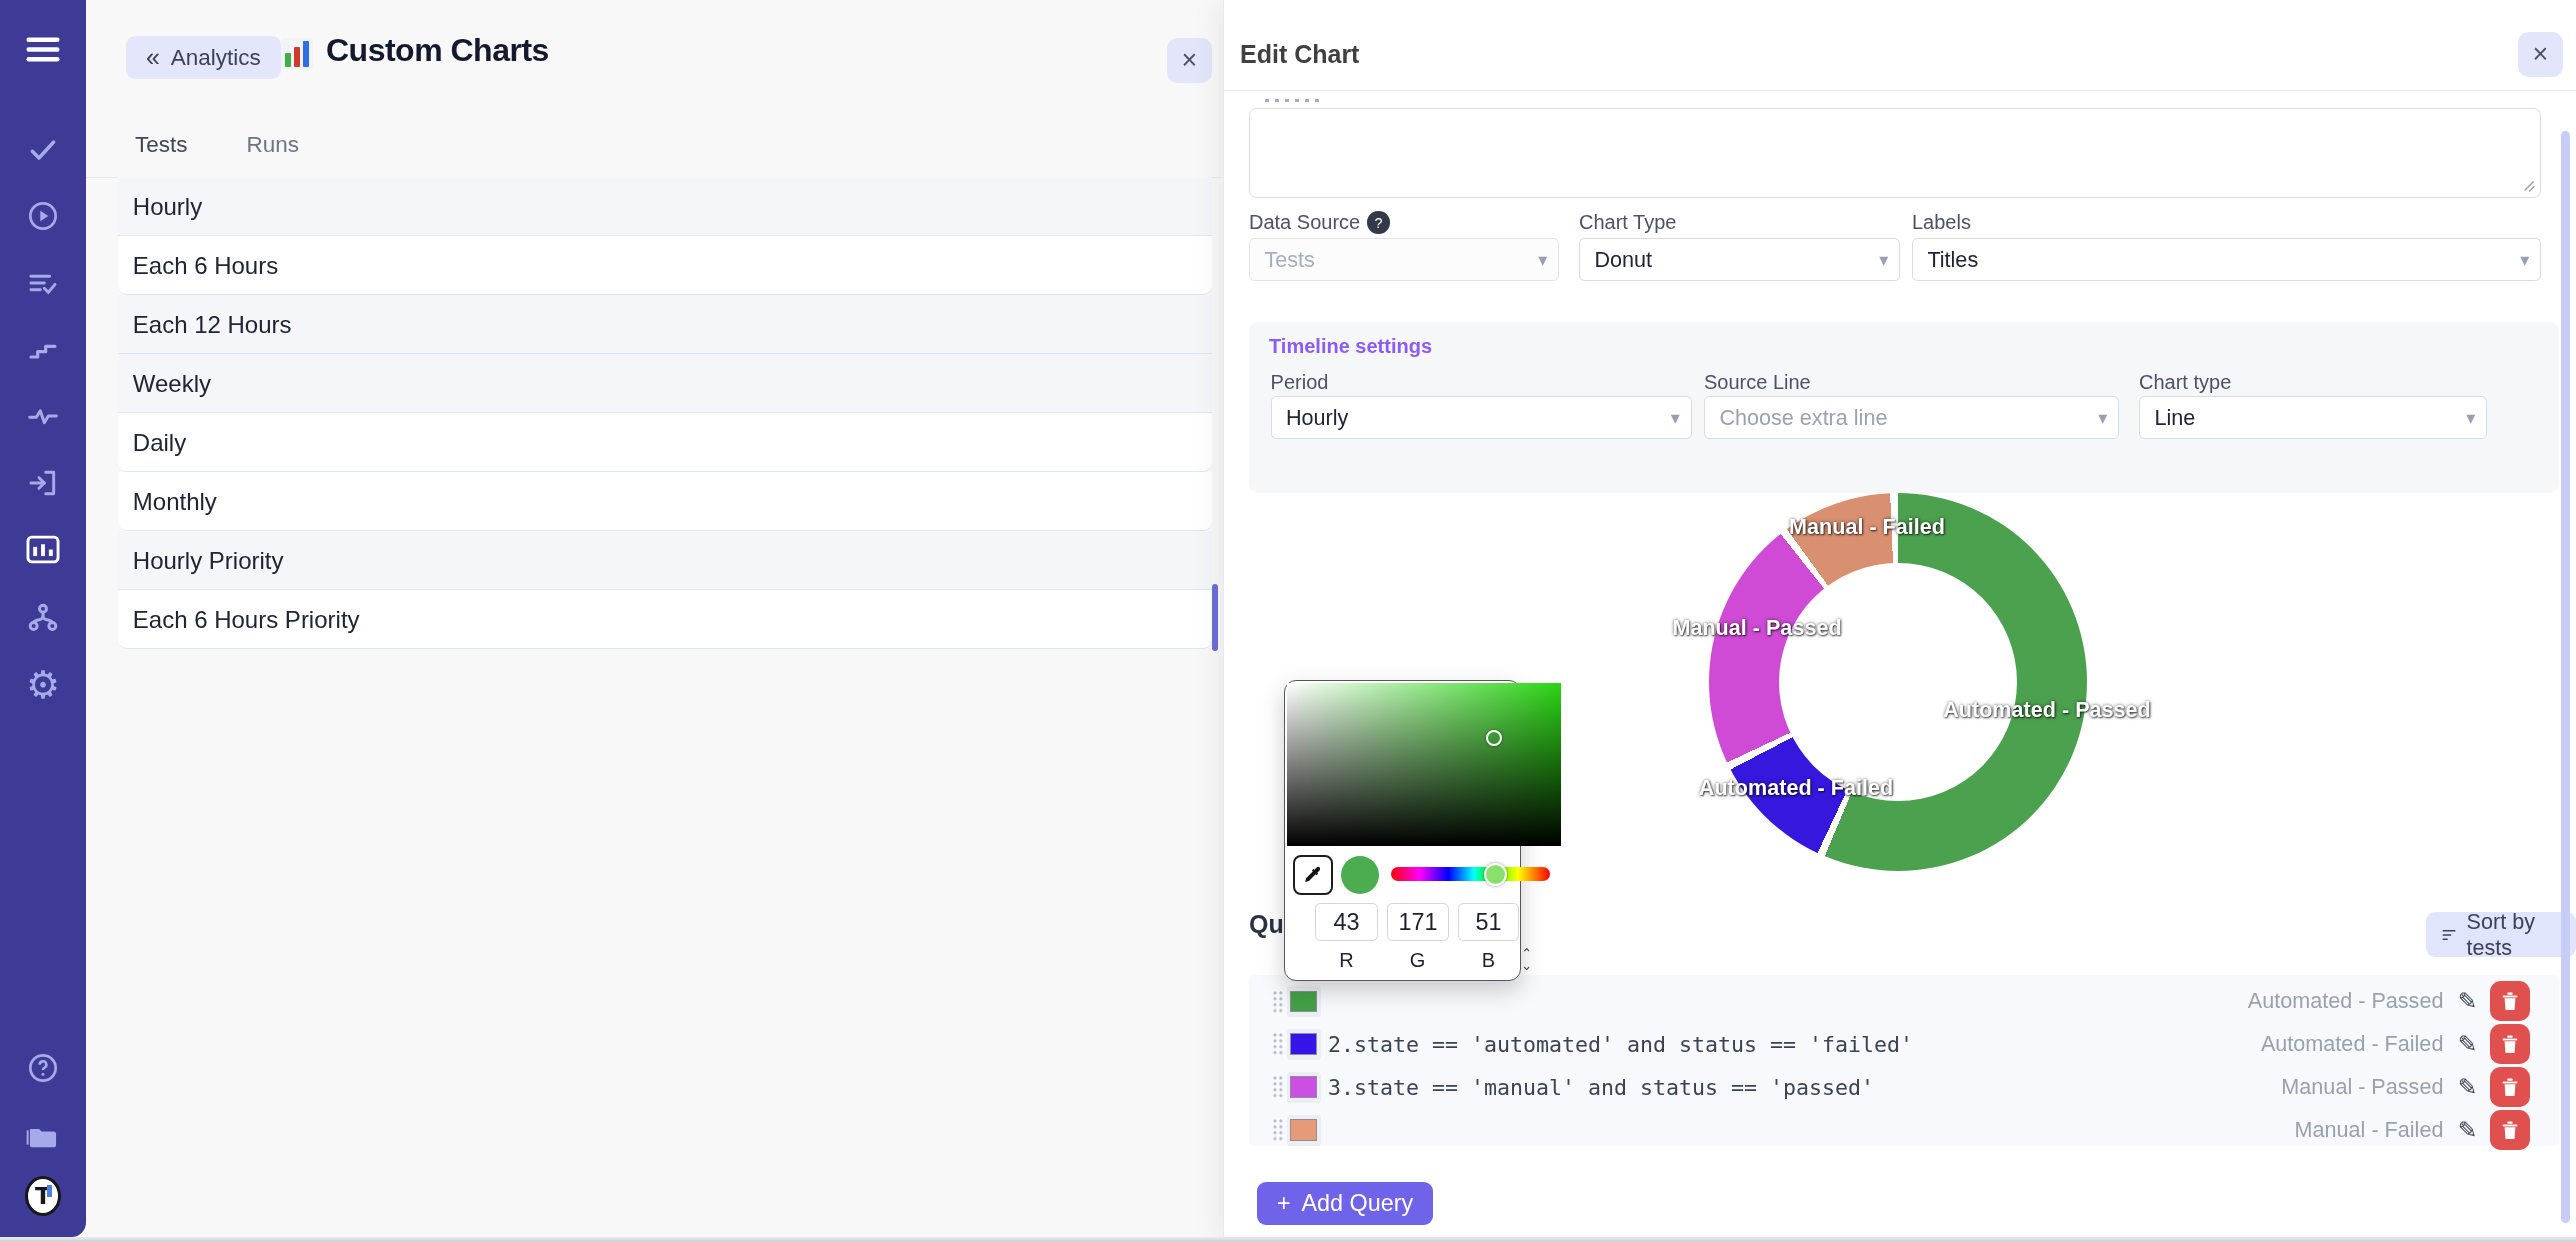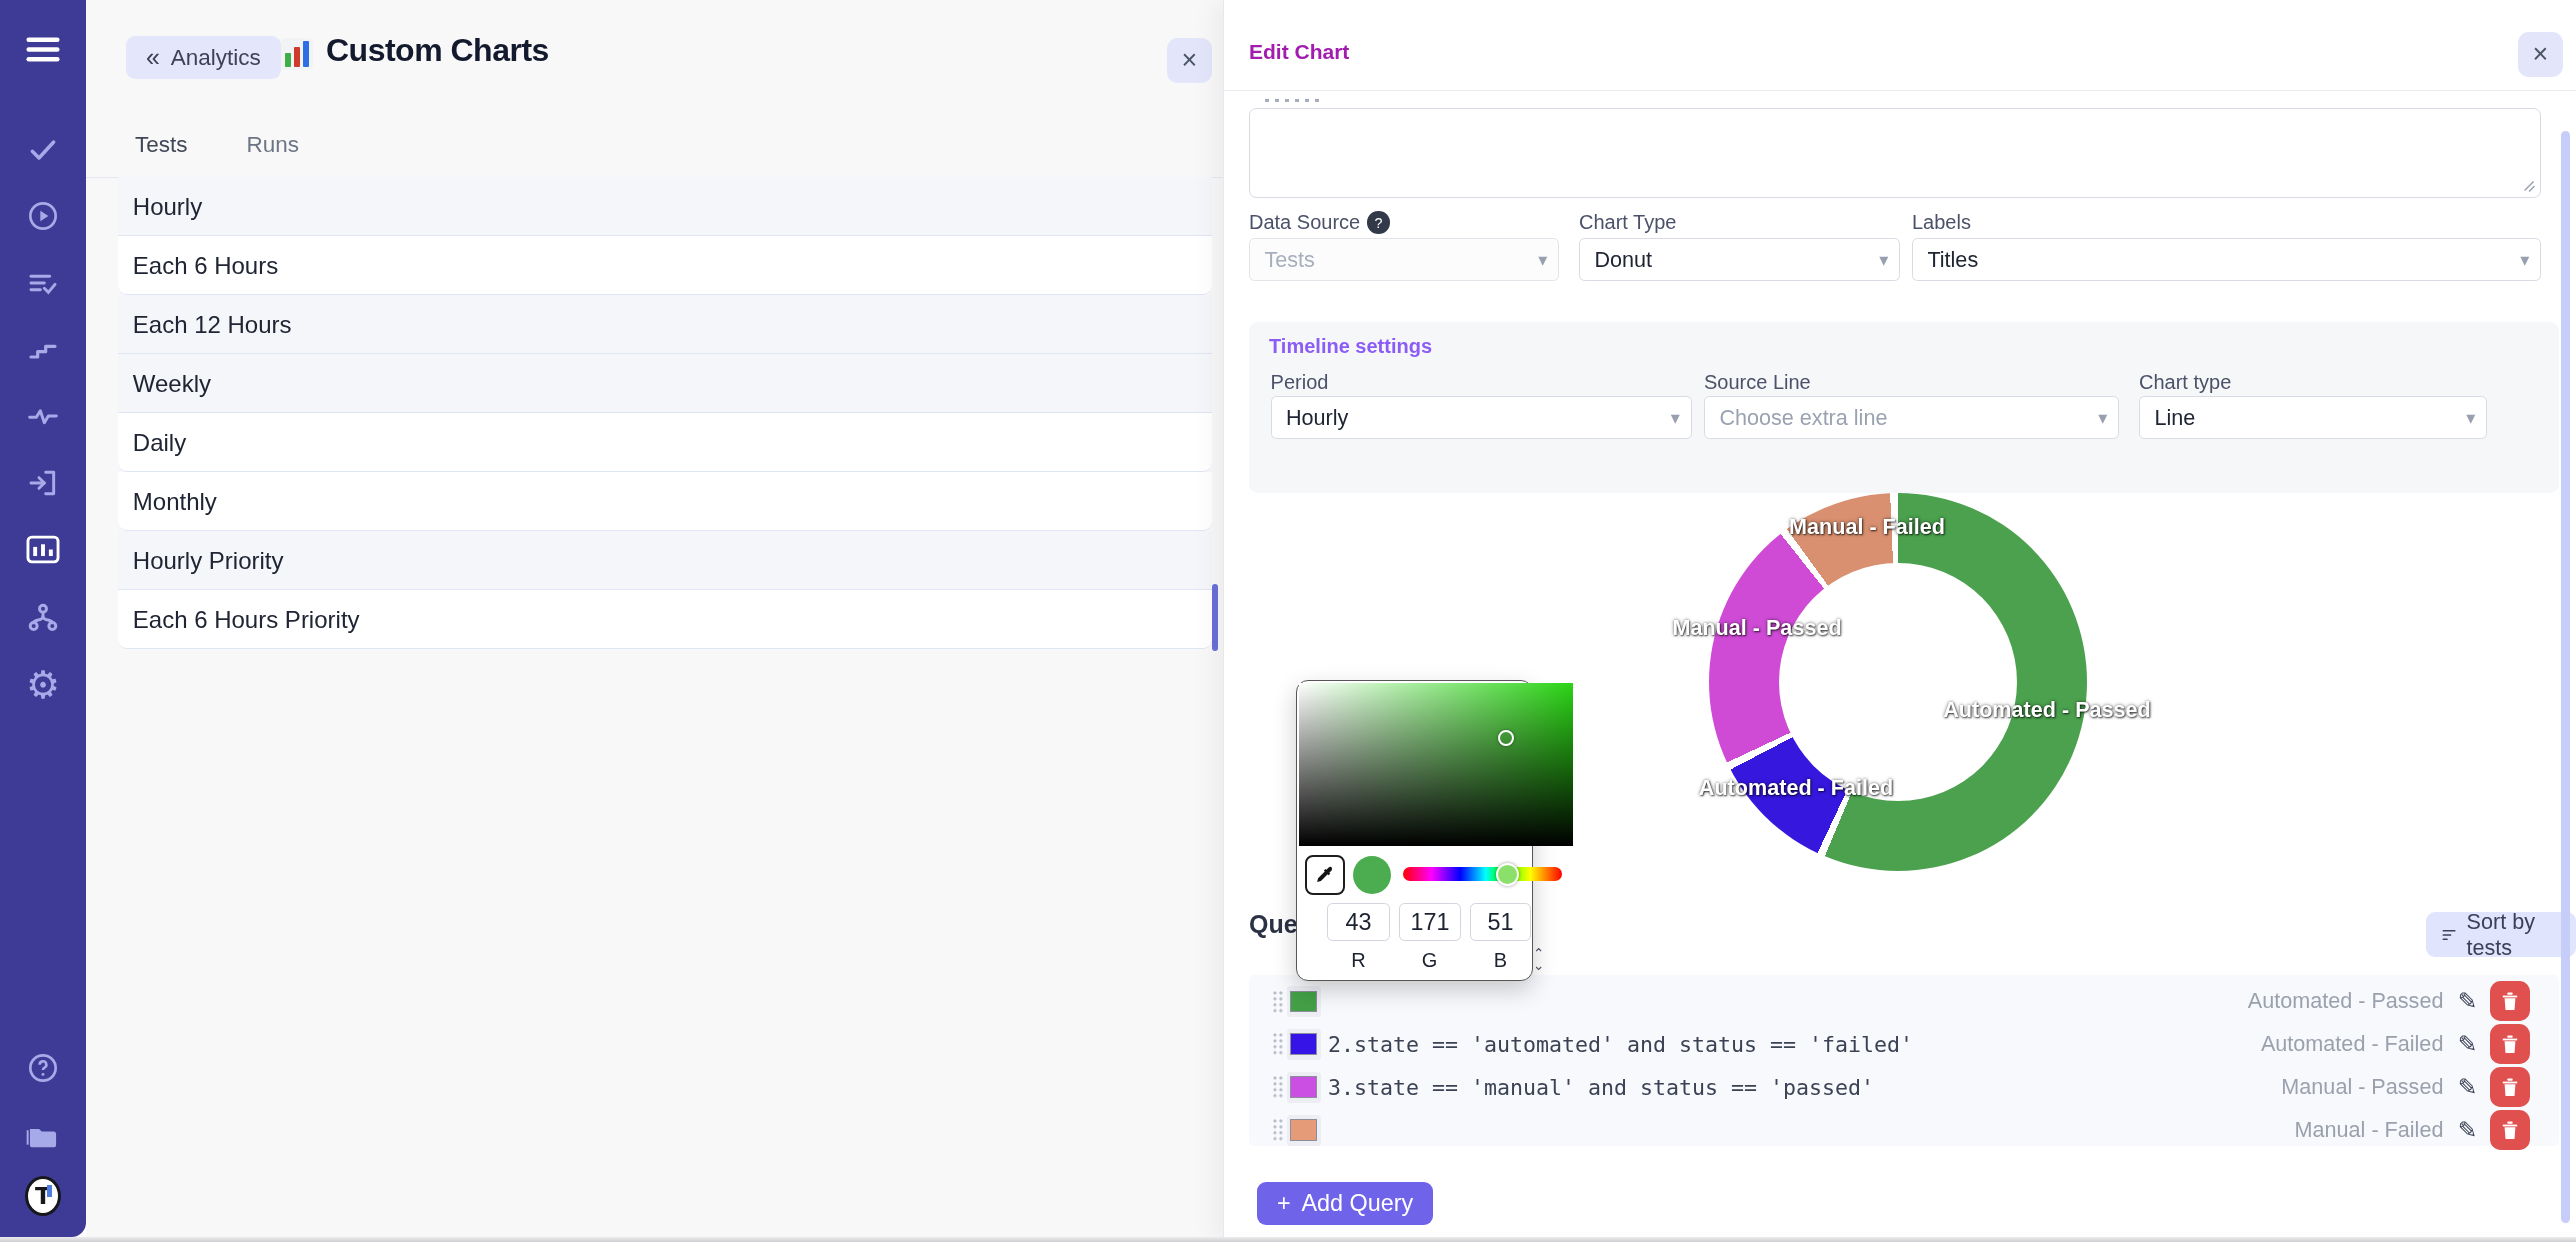--- a/index.html
+++ b/index.html
@@ -44,21 +44,21 @@
   .left-divider { position:absolute; left:0; right:0; top:177px; border-top:0.9px solid #e5e8f0; }
   .chart-list { position:absolute; left:31.5px; right:10.8px; top:177px; }
   .list-row { height:59px; line-height:59px; padding-left:15.3px; font-size:24px; color:#202534;
     border-bottom:0.9px solid #e0e5f4; background:#fff; border-radius:0 0 9px 9px; cursor:pointer; }
   .list-row.alt { background:#f5f6fa; border-radius:0; }
   .left-scroll-thumb { position:absolute; left:1126px; top:584px; width:6.3px; height:67px; background:#6970d8; border-radius:3.6px; }
 
   
   .edit-panel { position:absolute; left:1223px; top:0; width:1353px; height:1243px; background:#fff;
     border-left:0.9px solid #e6e8ee; box-shadow:-9px 0 23.4px rgba(0,0,0,0.05); }
-  .edit-title { position:absolute; left:25px; top:40px; font-size:21px; font-weight:600; color:#a21caf; }
+  .edit-title { position:absolute; left:16px; top:40px; font-size:25px; font-weight:600; color:#404040; }
   .edit-close { left:1294px; top:32px; }
   .edit-divider { position:absolute; left:0; right:0; top:90px; border-top:0.9px solid #e9ebf1; }
   .clipped-label { position:absolute; left:41px; top:99px; width:58px; height:2.7px;
     background:repeating-linear-gradient(90deg,#a7adbd 0 4.5px, transparent 4.5px 10px); }
   .desc-textarea { position:absolute; left:25px; top:108px; width:1292px; height:90px; border:0.9px solid #d8dbe4;
     border-radius:7.2px; resize:none; font-family:"Liberation Sans",sans-serif; font-size:21.6px; padding:10.8px; outline:none; }
   .resize-grip { position:absolute; left:1297px; top:178px; pointer-events:none; }
 
   .field-label { position:absolute; top:211px; font-size:20px; color:#4a5168; display:flex; align-items:center; gap:7.2px; }
   .help-badge { width:22.5px; height:22.5px; border-radius:50%; background:#323949; color:#fff; font-size:14.4px;
@@ -87,21 +87,21 @@
   .donut-hole { position:absolute; left:70px; top:70px; width:238px; height:238px; border-radius:50%; background:#fff; }
   .slice-label { position:absolute; transform:translate(-50%,-50%); font-size:21.6px; font-weight:700; color:#fff;
     white-space:nowrap; text-shadow:0 0 3.6px rgba(0,0,0,.6), 0.9px 0.9px 1.8px rgba(0,0,0,.65); }
   .sl-mf { left:643px; top:527px; }
   .sl-mp { left:533px; top:628px; }
   .sl-ap { left:823px; top:710px; }
   .sl-af { left:572px; top:788px; }
 
   
   .picker { position:absolute; left:60px; top:680px; width:237px; height:301px; background:#fff;
-    border:1.8px solid #565656; border-radius:12px; box-shadow:0 9px 25px rgba(0,0,0,.2); z-index:40;margin-left:12px; }
+    border:1.8px solid #565656; border-radius:12px; box-shadow:0 9px 25px rgba(0,0,0,.2); z-index:40; }
   .sat-area { position:absolute; left:1.8px; top:1.8px; width:274px; height:163px; cursor:crosshair;
     background:linear-gradient(to top, #000, rgba(0,0,0,0)), linear-gradient(to right, #fff, rgba(255,255,255,0)), #2bd415; }
   .sat-handle { position:absolute; left:199px; top:47px; width:16px; height:16px; border:2.7px solid #fff;
     border-radius:50%; box-shadow:0 0 2.7px rgba(0,0,0,.5); }
   .eyedrop-btn { position:absolute; left:8px; top:174px; width:40px; height:40px; border:2.7px solid #1d1d1d;
     border-radius:8px; background:#fff; display:flex; align-items:center; justify-content:center; cursor:pointer; }
   .picker-swatch { position:absolute; left:56px; top:175px; width:38px; height:38px; border-radius:50%; }
   .hue-bar { position:absolute; left:106px; top:186px; width:159px; height:14.4px; border-radius:7.2px; cursor:pointer;
     background:linear-gradient(to right,#f00,#f0f 18%,#00f 36%,#0ff 52%,#0f0 62%,#ff0 80%,#f00); }
   .hue-handle { position:absolute; left:93px; top:-4.5px; width:23.4px; height:23.4px; background:#8ae06a;

